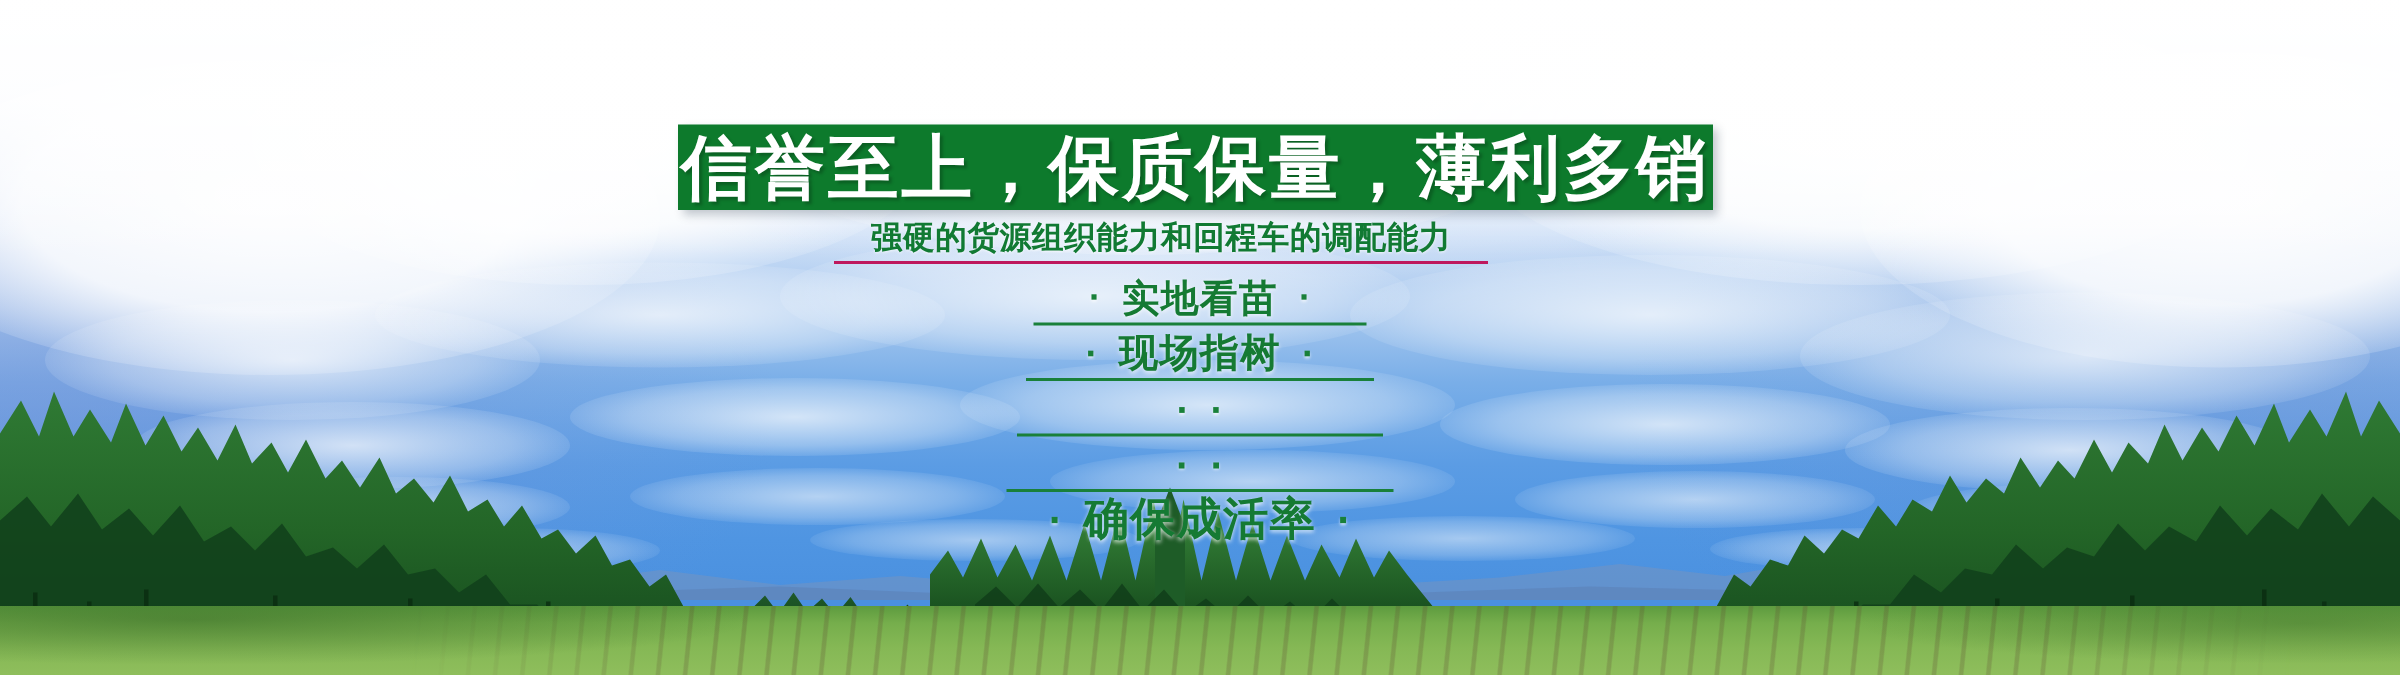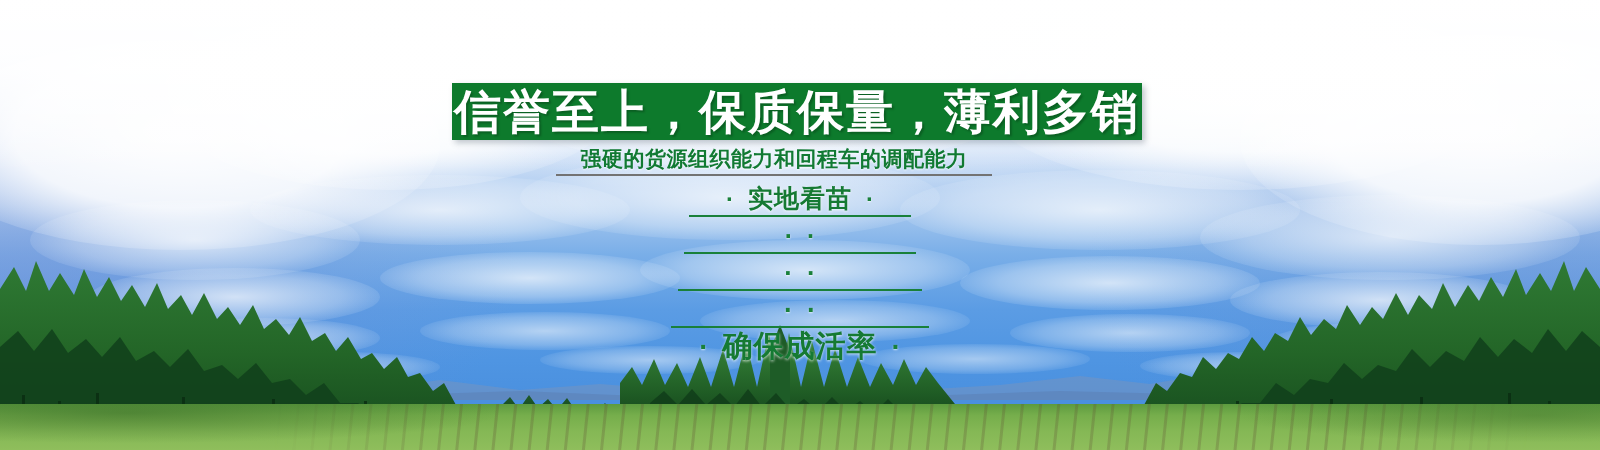--- a/index.html
+++ b/index.html
@@ -154,21 +154,21 @@
     left: 556px;
     top: 146px;
     width: 436px;
     text-align: center;
     color: #117a33;
     font-size: 21px;
     line-height: 26px;
     font-weight: bold;
     letter-spacing: 0.5px;
     white-space: nowrap;
-    border-bottom: 2px solid #737373;
+    border-bottom: 2px solid #be185d;
     padding-bottom: 2px;
     text-shadow: 0 1px 2px rgba(255,255,255,0.75);
   }
 
   .feature-list {
     position: absolute;
     left: 0;
     top: 180px;
     width: 1600px;
   }
@@ -392,20 +392,21 @@
           <span class="dot">·</span>
           <span class="feature-label">实地看苗</span>
           <span class="dot">·</span>
         </div>
         <div class="rule"></div>
       </div>
 
       <div class="feature-row f1">
         <div class="feature-inner">
           <span class="dot">·</span>
+          <span class="feature-label">现场指树</span>
           <span class="dot">·</span>
         </div>
         <div class="rule"></div>
       </div>
 
       <div class="feature-row f2">
         <div class="feature-inner">
           <span class="dot">·</span>
           <span class="dot">·</span>
         </div>

